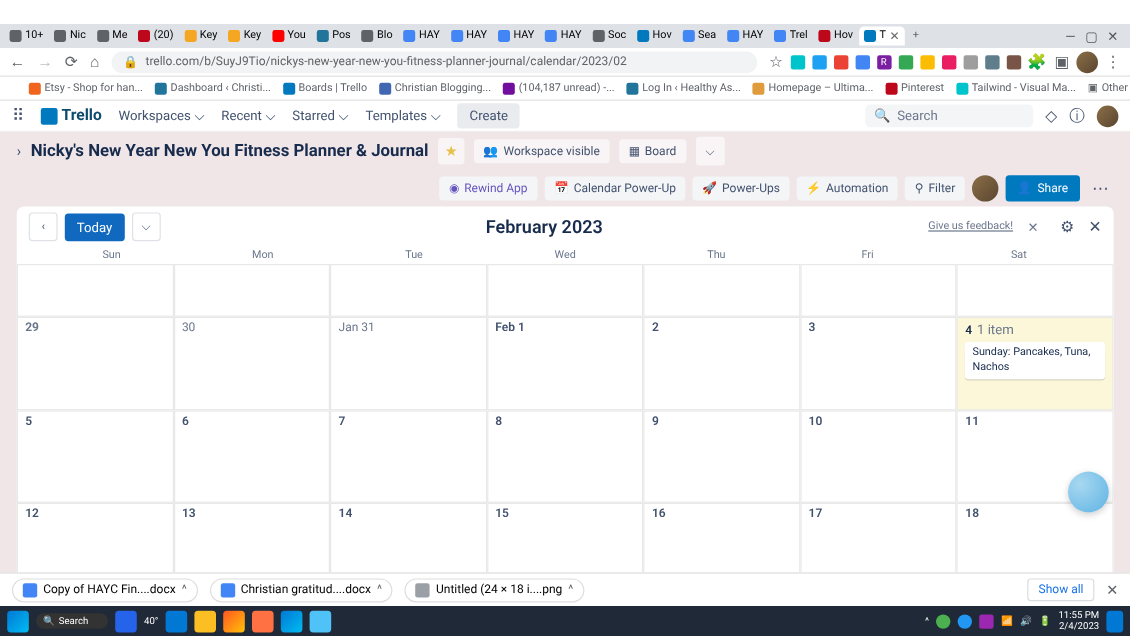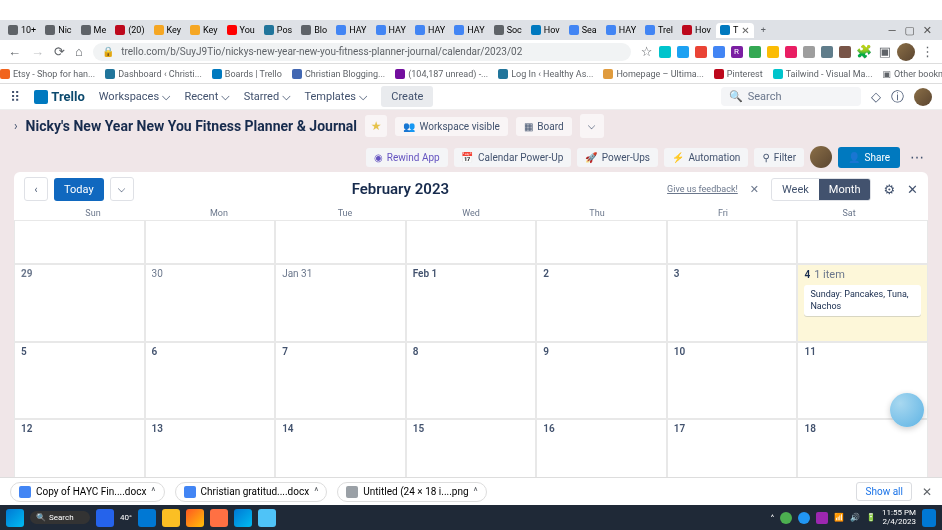--- a/index.html
+++ b/index.html
@@ -13,21 +13,21 @@
 .tab-close { color: #666; font-size: 10px; }
 .window-ctrl { margin-left: auto; display: flex; gap: 8px; padding-right: 6px; color: #555; }
 .window-ctrl span { cursor: pointer; font-size: 11px; }
 
 .address-bar { height: 24px; background: #fff; display: flex; align-items: center; padding: 0 8px; gap: 10px; border-bottom: 1px solid #ddd; }
 .nav-btn { color: #5f6368; font-size: 13px; cursor: pointer; }
 .url-field { flex: 1; background: #f1f3f4; border-radius: 12px; height: 18px; display: flex; align-items: center; padding: 0 10px; font-size: 10px; color: #5f6368; gap: 6px; }
 .ext-icons { display: flex; gap: 6px; align-items: center; }
 .ext-icon { width: 12px; height: 12px; border-radius: 2px; }
 
-.bookmarks { height: 20px; background: #fff; display: flex; align-items: center; padding: 0 0; gap: 10px; font-size: 9px; color: #5f6368; border-bottom: 1px solid #ddd; }
+.bookmarks { height: 20px; background: #fff; display: flex; align-items: center; padding: 0 24px; gap: 10px; font-size: 9px; color: #5f6368; border-bottom: 1px solid #ddd; }
 .bm { display: flex; align-items: center; gap: 3px; cursor: pointer; white-space: nowrap; }
 .bm-icon { width: 10px; height: 10px; border-radius: 2px; }
 
 
 .trello-header { height: 26px; background: #fff; display: flex; align-items: center; padding: 0 10px; gap: 14px; border-bottom: 1px solid #eee; }
 .apps-grid { font-size: 14px; color: #42526e; cursor: pointer; }
 .trello-logo { display: flex; align-items: flex-end; gap: 3px; font-weight: 700; font-size: 13px; color: #0c4a6e; }
 .logo-mark { width: 14px; height: 14px; background: #0079bf; border-radius: 2px; position: relative; }
 .hdr-menu { font-size: 11px; color: #42526e; cursor: pointer; display: flex; align-items: center; gap: 3px; }
 .create-btn { background: #e9ebee; color: #42526e; padding: 4px 10px; border-radius: 3px; font-size: 11px; cursor: pointer; }
@@ -341,24 +341,20 @@
   </div>
 
   <div class="cal-wrap">
     <div class="cal-hdr">
       <div class="nav-arrow">‹</div>
       <div class="today-btn">Today</div>
       <div class="nav-arrow">⌵</div>
       <div class="cal-title">February 2023</div>
       <span class="feedback">Give us feedback!</span>
       <span class="close-fb">✕</span>
-      <div class="view-toggle">
-        <div class="vt-btn">Week</div>
-        <div class="vt-btn active">Month</div>
-      </div>
       <span class="cal-icon">⚙</span>
       <span class="cal-icon">✕</span>
     </div>
     <div class="day-hdr" id="day-hdr">
         <div>Sun</div>
         <div>Mon</div>
         <div>Tue</div>
         <div>Wed</div>
         <div>Thu</div>
         <div>Fri</div>

